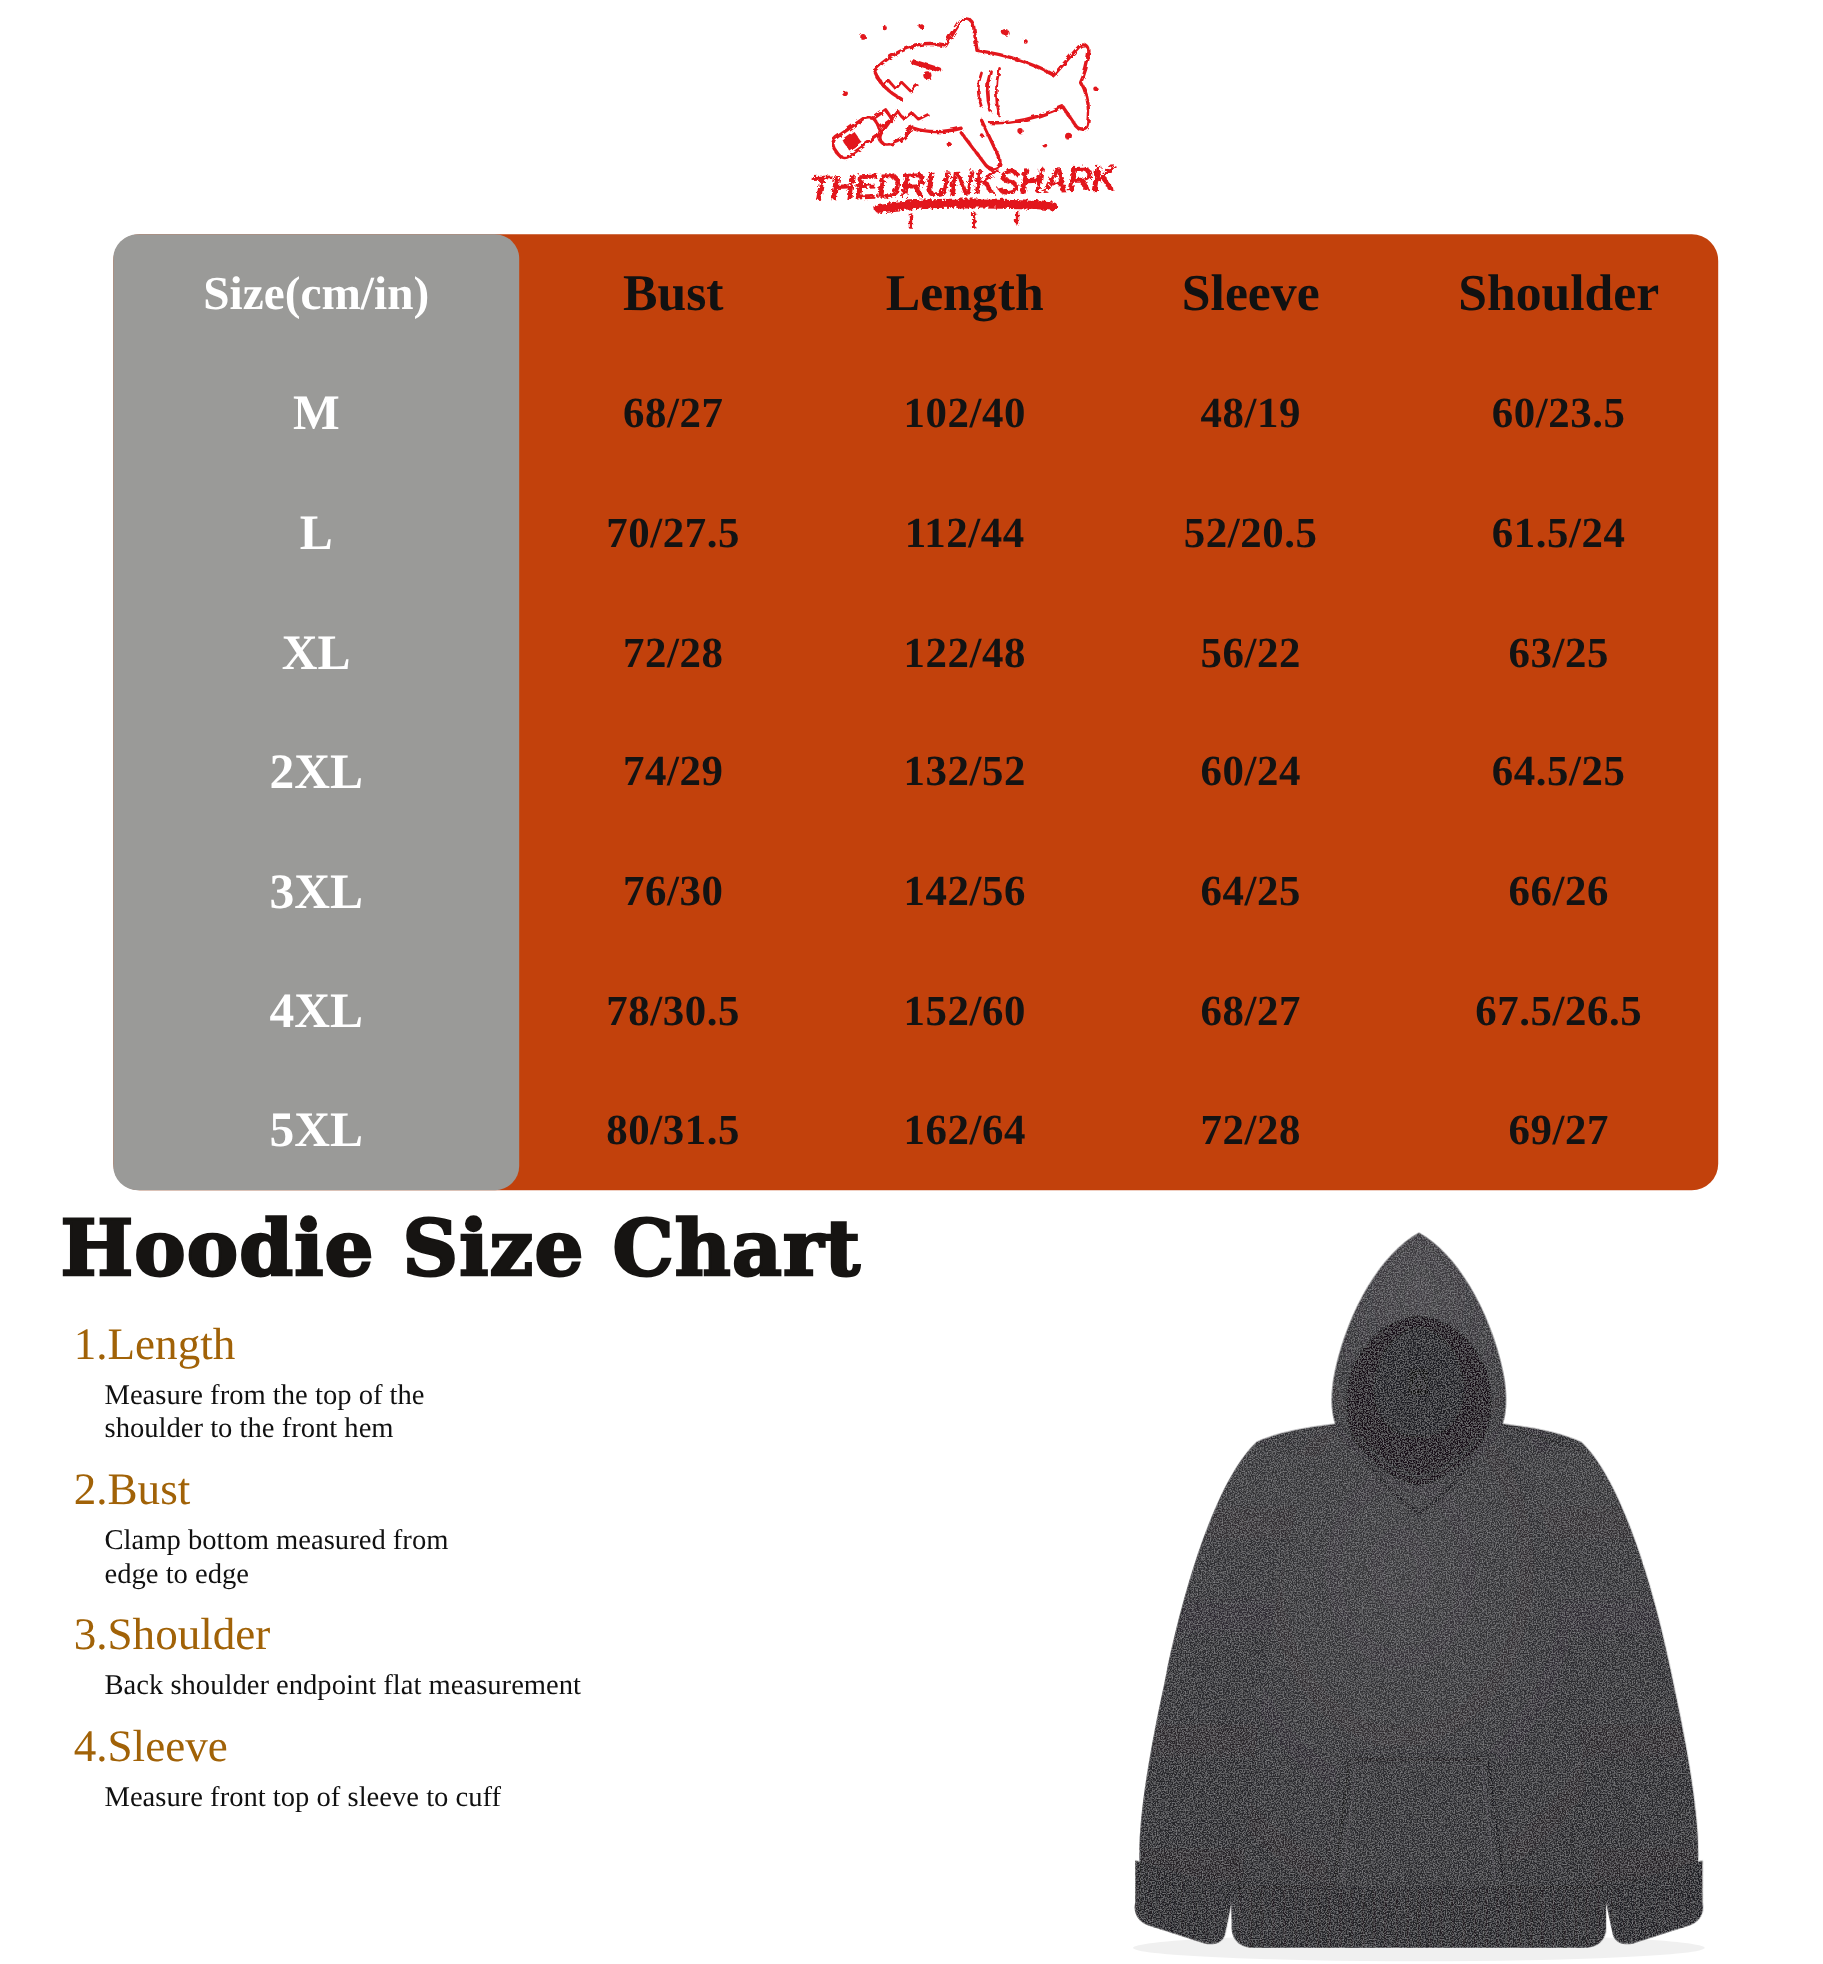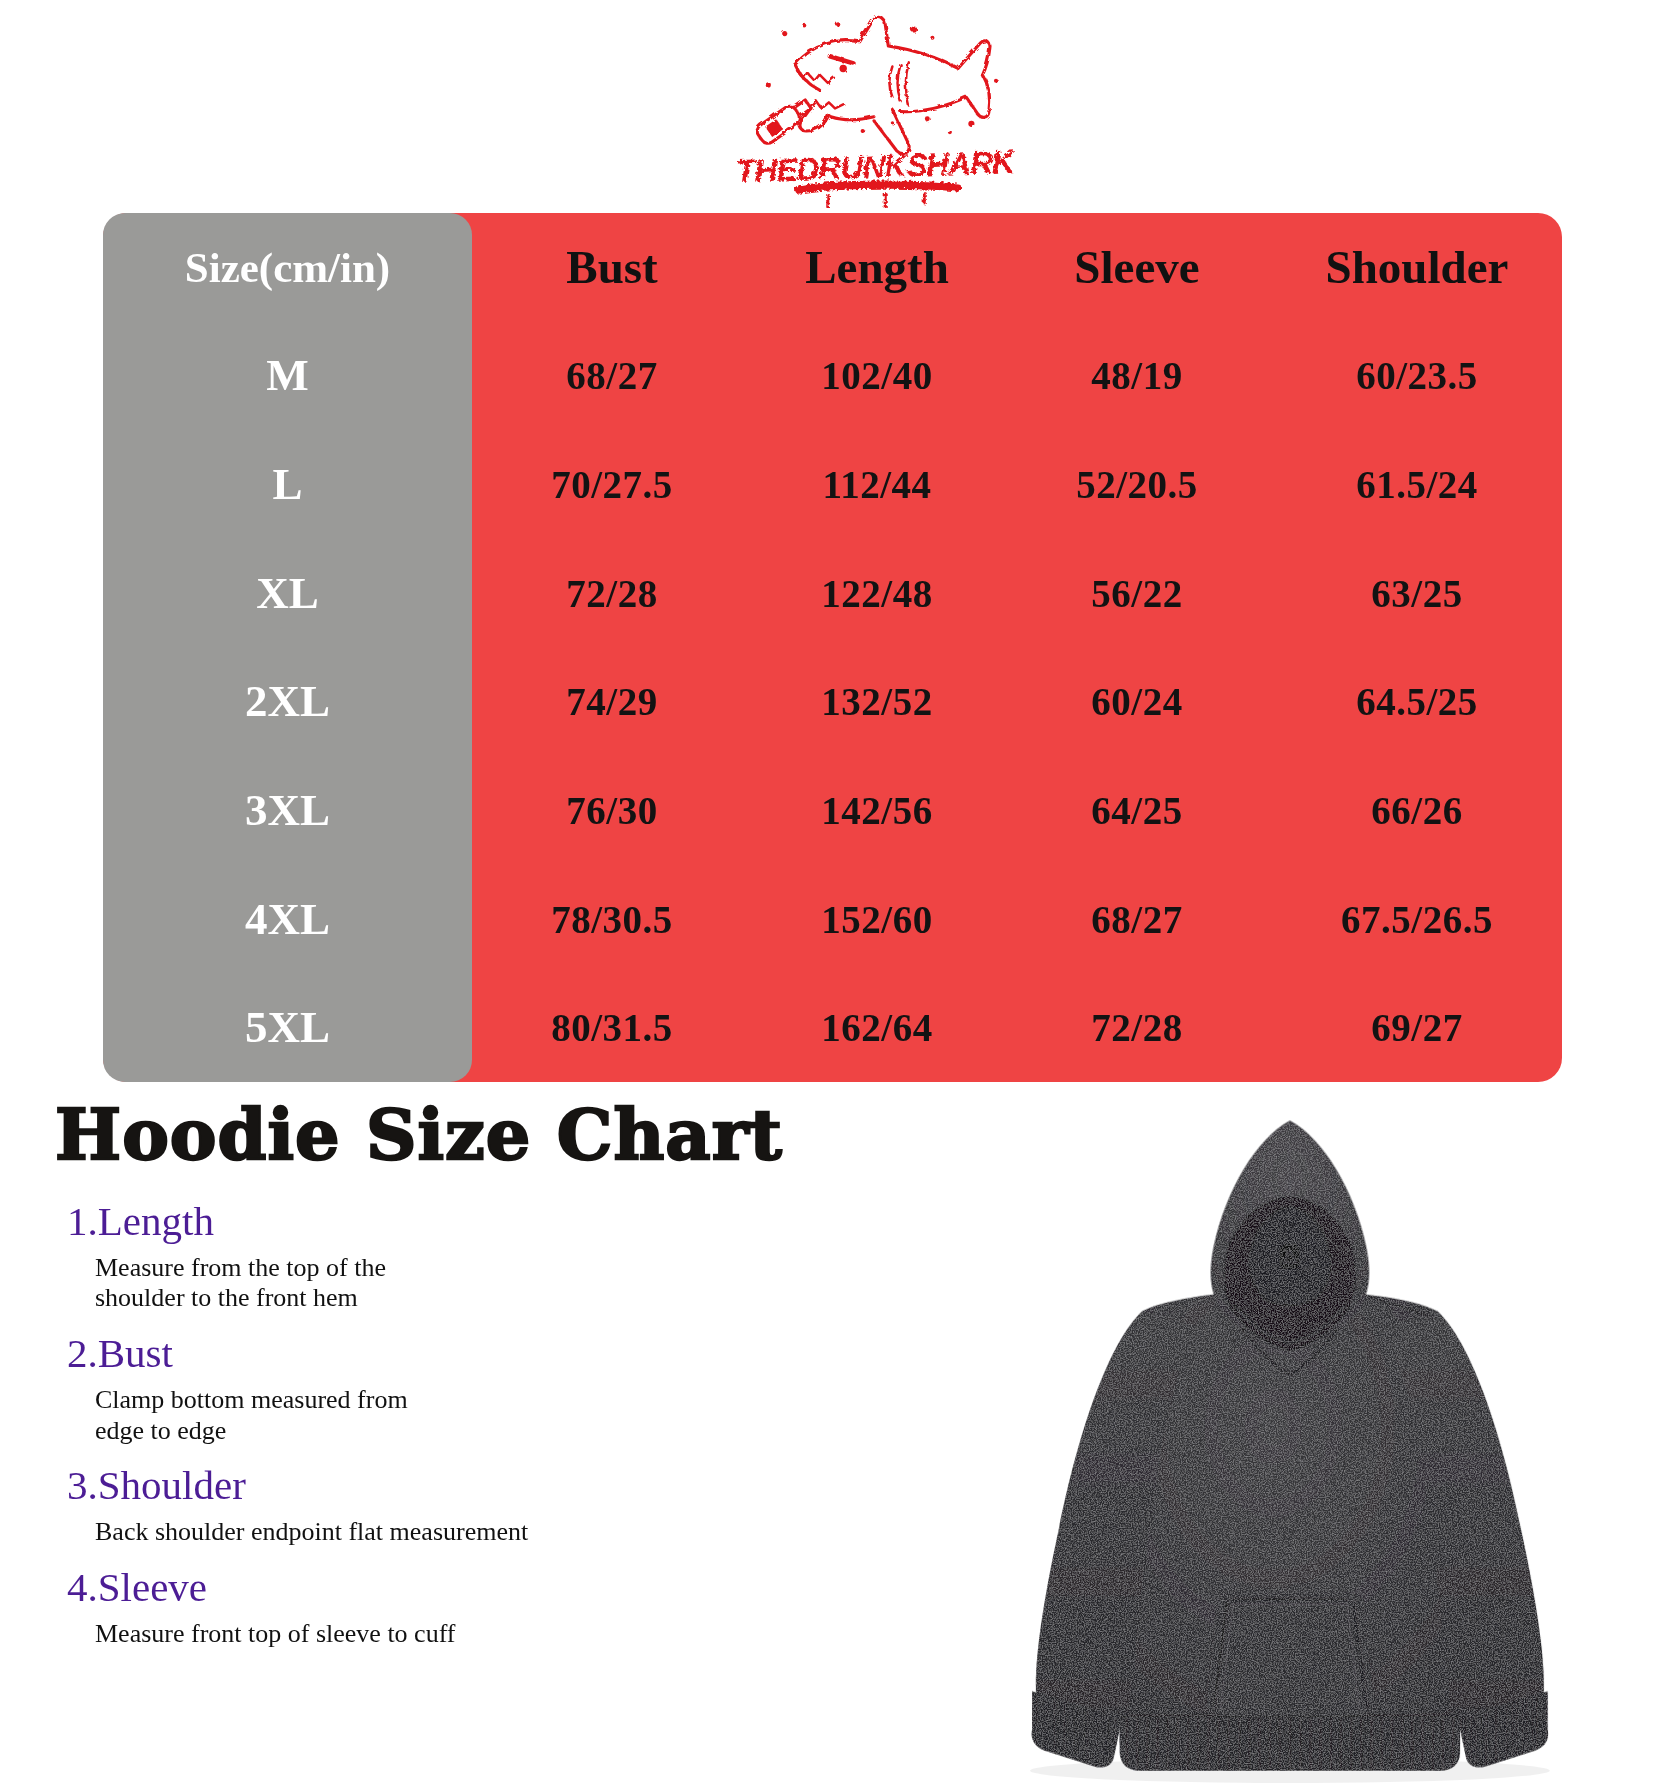--- a/index.html
+++ b/index.html
@@ -5,21 +5,21 @@
   html,body{margin:0;padding:0;background:#ffffff;}
   #stage{
     position:relative;width:1657px;height:1785px;background:#ffffff;
     font-family:"Liberation Serif", serif;color:#141414;overflow:hidden;
   }
   
   #logo{position:absolute;left:735px;top:8px;width:280px;height:200px;}
   
   #size-table{
     position:absolute;left:103px;top:213px;width:1459px;height:869px;
-    background:#ef4444;border-radius:24px;
+    background:#c2410c;border-radius:24px;
     display:grid;
     grid-template-columns:369px 280px 250px 270px 290px;
     grid-template-rows:repeat(8,1fr);
   }
   #size-col-panel{
     position:absolute;left:0;top:0;width:369px;height:869px;
     background:#9a9a98;border-radius:22px;z-index:0;
   }
   .cell{
     position:relative;z-index:1;display:grid;place-items:center;
@@ -31,21 +31,21 @@
   .num{color:#131313;font-size:39px;letter-spacing:.5px;}
   
   #guide{position:absolute;left:55px;top:1098px;width:880px;}
   #guide-title{
     font-family:"DejaVu Serif", serif;font-weight:bold;
     font-size:70px;color:#161412;letter-spacing:1px;
     -webkit-text-stroke:2.4px #161412;
     margin:0 0 28px 0;line-height:1.05;
   }
   .guide-item{margin:0 0 14px 0;}
-  .guide-label{font-size:41px;color:#4c1d95;margin:0 0 10px 12px;line-height:1.05;}
+  .guide-label{font-size:41px;color:#a16207;margin:0 0 10px 12px;line-height:1.05;}
   .guide-desc{
     font-size:26px;color:#111;margin:0 0 18px 40px;line-height:1.18;
     white-space:pre-line;
   }
   
   #product{position:absolute;left:975px;top:1092px;width:640px;height:693px;}
 </style>
 </head>
 <body>
 

